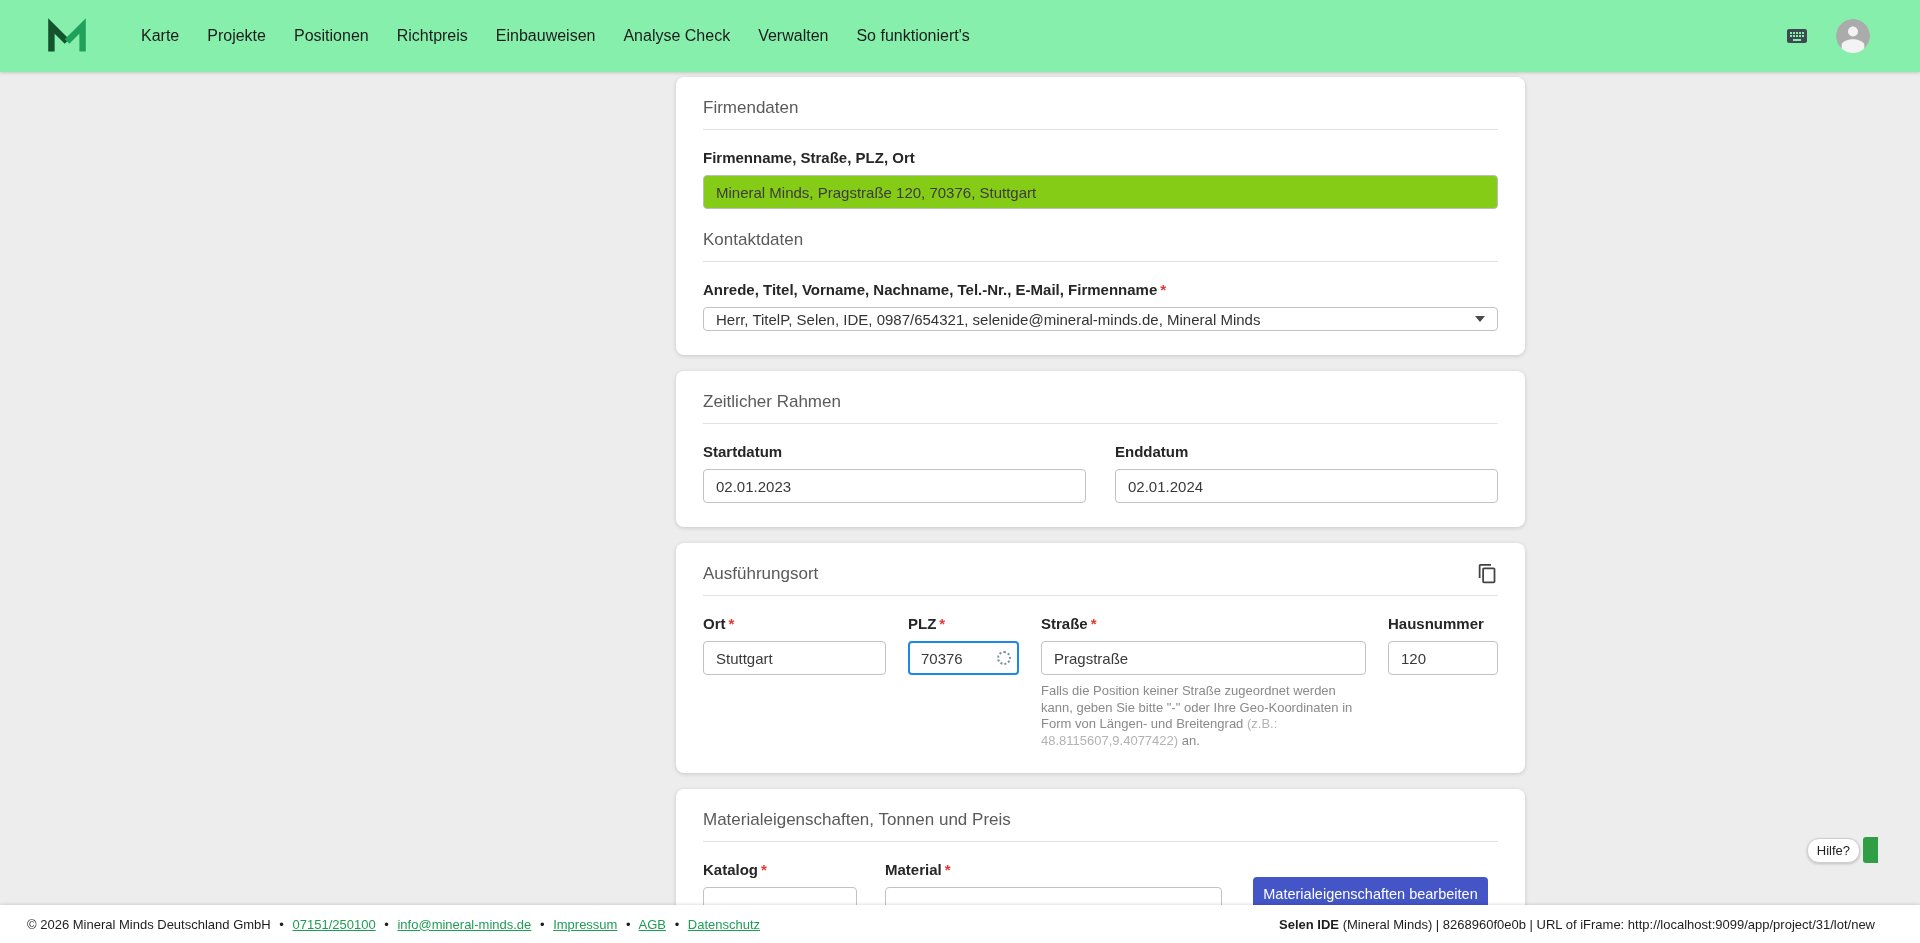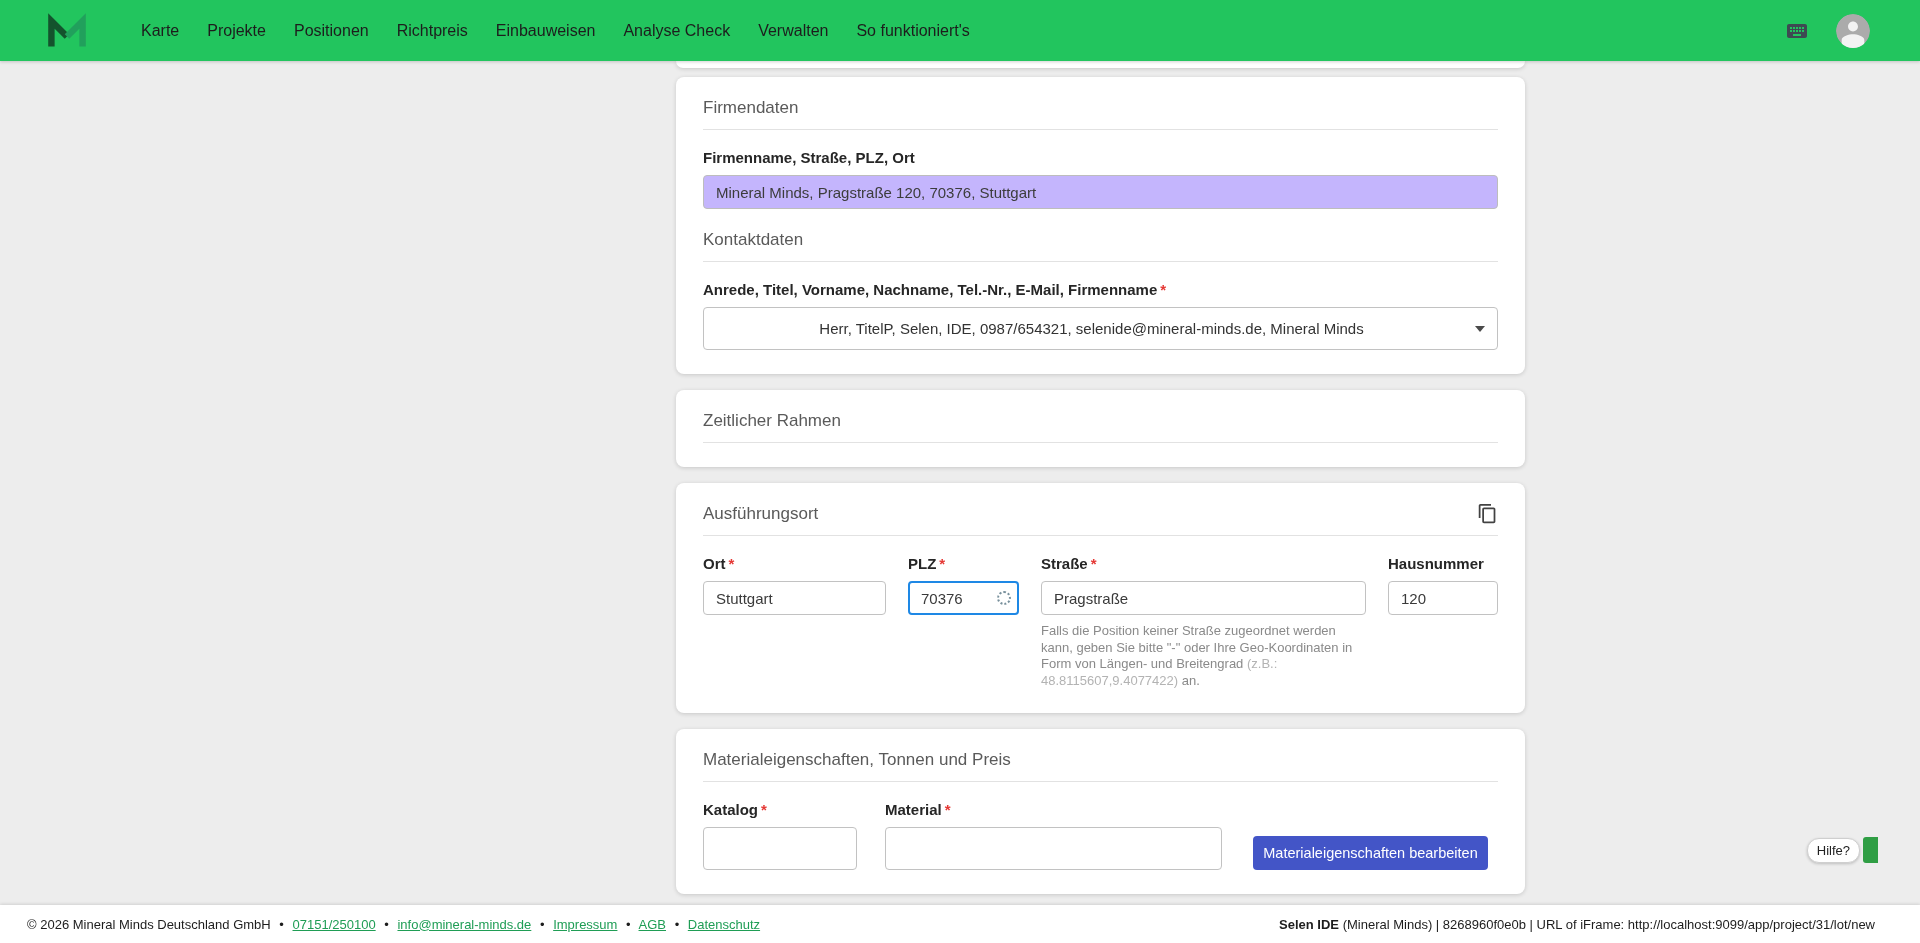--- a/index.html
+++ b/index.html
@@ -4,21 +4,21 @@
 <style>
   * { box-sizing: border-box; }
   html,body { margin:0; padding:0; }
   body {
     width:1920px; height:943px; position:relative; overflow:hidden;
     background:#ededed; font-family:"Liberation Sans", sans-serif; color:#222;
   }
 
   
   .navbar {
-    position:absolute; top:0; left:0; right:0; height:61px; background:#22c55e;
+    position:absolute; top:0; left:0; right:0; height:72px; background:#86efac;
     display:flex; align-items:center; padding:0 50px 0 45px; z-index:10;
     box-shadow:0 1px 3px rgba(0,0,0,.18);
   }
   .logo { width:44px; height:44px; margin-right:52px; display:flex; align-items:center; cursor:pointer; }
   .nav-items { display:flex; align-items:center; gap:28px; }
   .nav-item { font-size:16px; font-weight:500; color:#1d1d1d; text-decoration:none; cursor:pointer; white-space:nowrap; }
   .nav-right { margin-left:auto; display:flex; align-items:center; gap:24px; }
   .icon-btn { background:none; border:none; padding:0; cursor:pointer; display:flex; align-items:center; }
   .avatar { width:34px; height:34px; border-radius:50%; overflow:hidden; display:block; }
 
@@ -42,26 +42,26 @@
 
   .field-label {
     margin:19px 0 8px; font-size:15px; line-height:18px; font-weight:700; color:#262626;
   }
   .req { color:#e53935; margin-left:3px; font-weight:700; }
 
   .text-input {
     width:100%; height:34px; border:1px solid #c2c2c2; border-radius:4px; background:#fff;
     font-family:inherit; font-size:15px; color:#3a3a3a; padding:0 12px; outline:none;
   }
-  .text-input.readonly { background:#c4b5fd; border-color:#bdbdbd; color:#3c3c3c; }
+  .text-input.readonly { background:#84cc16; border-color:#bdbdbd; color:#3c3c3c; }
   .text-input.focused { border:2px solid #1e88e5; padding:0 28px 0 11px; }
 
   .select-box {
-    position:relative; width:100%; height:43px; border:1px solid #c2c2c2; border-radius:4px;
-    background:#fff; display:flex; align-items:center; padding:0 30px 0 12px; cursor:pointer;justify-content:center;
+    position:relative; width:100%; height:24px; border:1px solid #c2c2c2; border-radius:4px;
+    background:#fff; display:flex; align-items:center; padding:0 30px 0 12px; cursor:pointer;
   }
   .select-text { font-size:15px; color:#333; white-space:nowrap; overflow:hidden; }
   .caret {
     position:absolute; right:12px; top:50%; margin-top:-3px; width:0; height:0;
     border-left:5px solid transparent; border-right:5px solid transparent; border-top:6px solid #4a4a4a;
   }
 
   .two-col { display:grid; grid-template-columns:1fr 1fr; column-gap:29px; }
   .ort-grid { display:grid; grid-template-columns:183px 111px 325px 1fr; column-gap:22px; align-items:start; }
 
@@ -156,20 +156,30 @@
         <span>Anrede, Titel, Vorname, Nachname, Tel.-Nr., E-Mail, Firmenname</span><span class="req">*</span>
       </div>
       <div class="select-box">
         <span class="select-text">Herr, TitelP, Selen, IDE, 0987/654321, selenide@mineral-minds.de, Mineral Minds</span>
         <span class="caret"></span>
       </div>
     </section>
 
     <section class="card">
       <h2 class="card-title">Zeitlicher Rahmen</h2>
+      <div class="two-col">
+        <div>
+          <div class="field-label">Startdatum</div>
+          <input class="text-input" value="02.01.2023" style="">
+        </div>
+        <div>
+          <div class="field-label">Enddatum</div>
+          <input class="text-input" value="02.01.2024" style="">
+        </div>
+      </div>
     </section>
 
     <section class="card">
       <div class="title-row">
         <h2 class="card-title">Ausführungsort</h2>
         <button class="icon-btn">
           <svg width="21" height="21" viewBox="0 0 24 24">
             <path fill="#424242" d="M16 1H4c-1.1 0-2 .9-2 2v14h2V3h12V1zm3 4H8c-1.1 0-2 .9-2 2v14c0 1.1.9 2 2 2h11c1.1 0 2-.9 2-2V7c0-1.1-.9-2-2-2zm0 16H8V7h11v14z"></path>
           </svg>
         </button>

